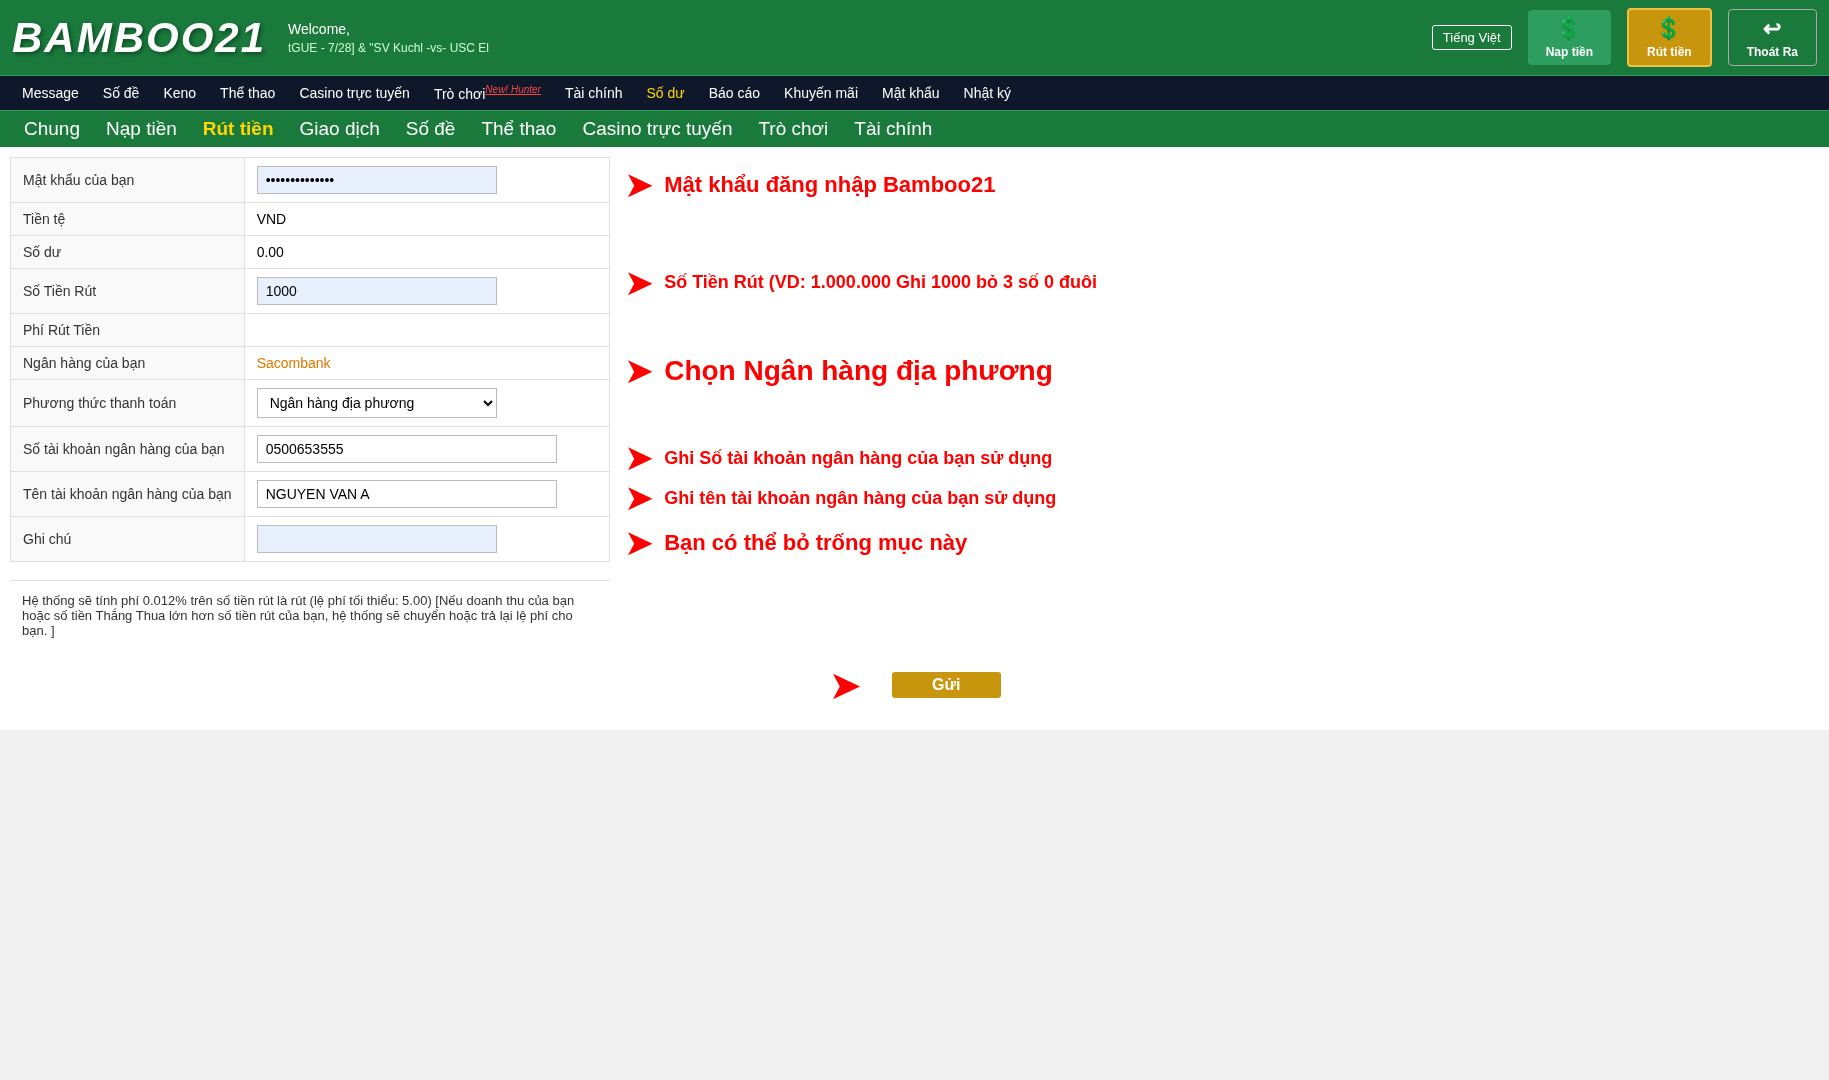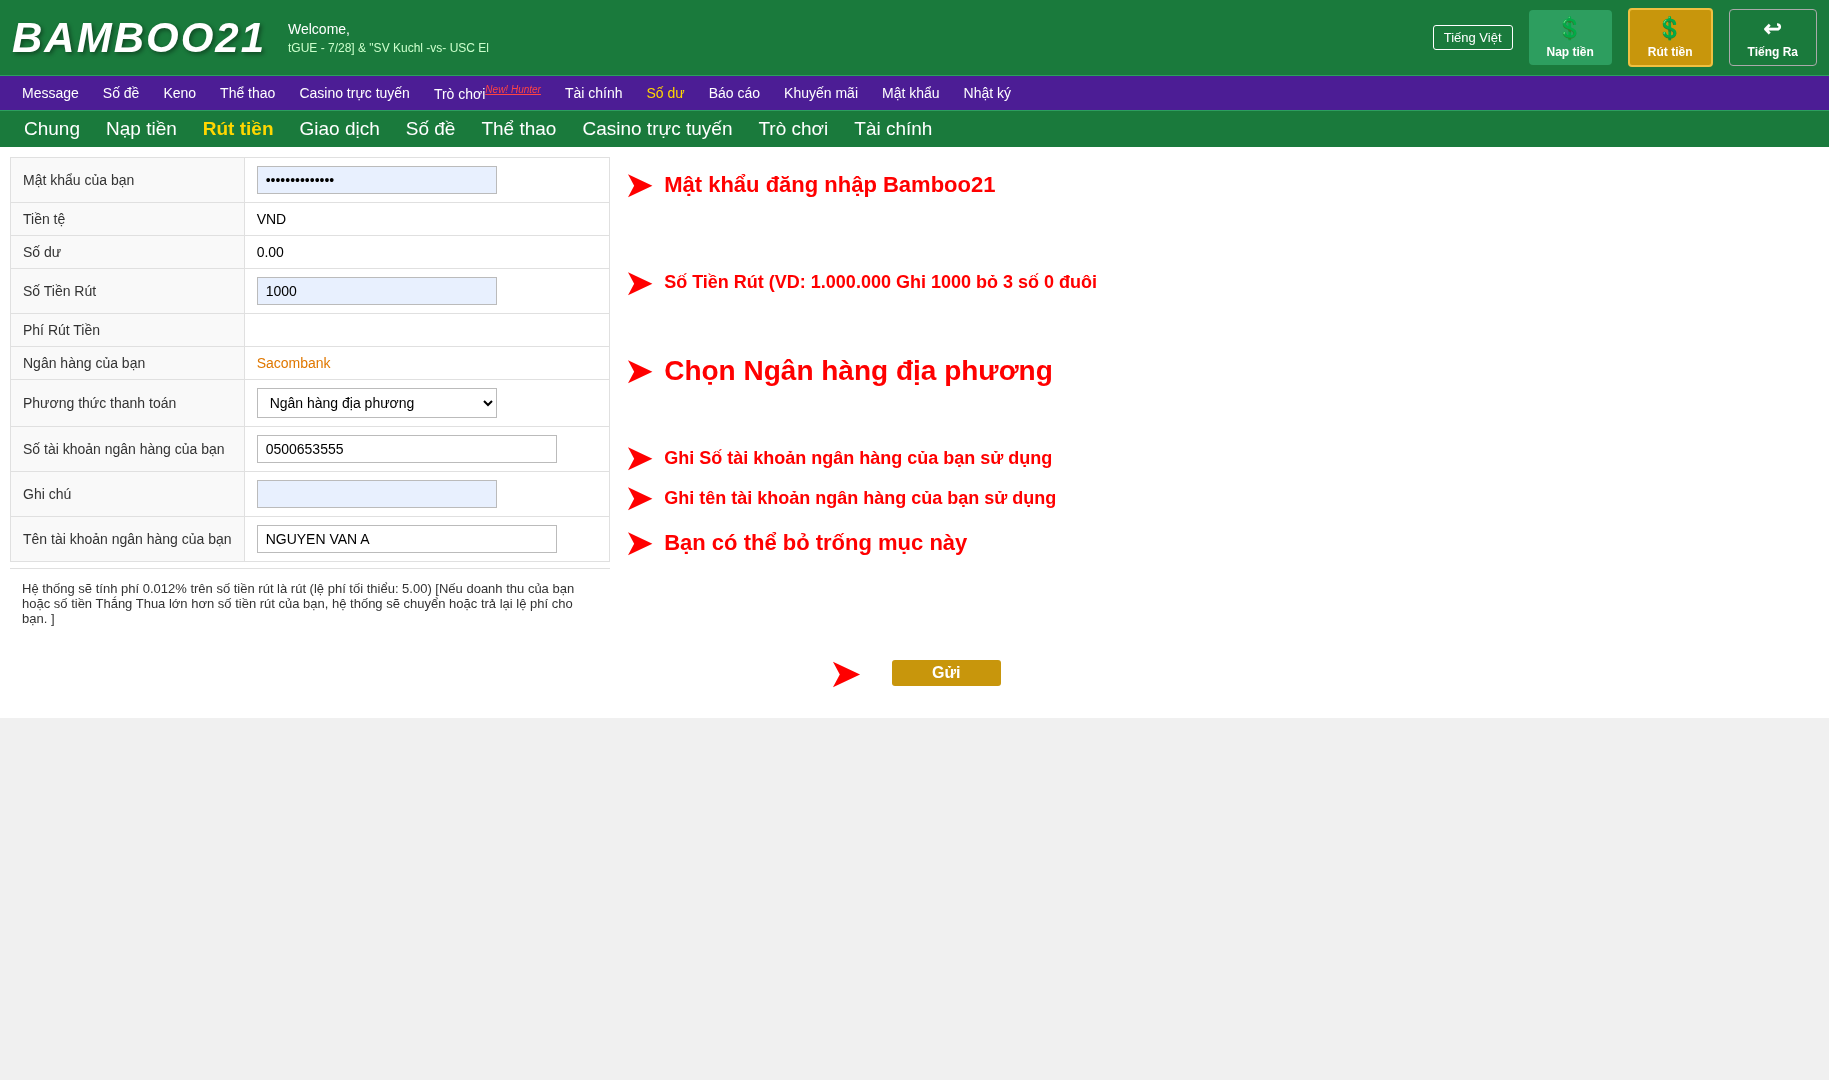--- a/index.html
+++ b/index.html
@@ -51,21 +51,21 @@
       gap: 3px;
       min-width: 80px;
     }
     .btn-naptien { background: #2d9e5f; color: #fff; }
     .btn-ruttien { background: #c8960c; color: #fff; border: 2px solid #f0c040; }
     .btn-thoatra { background: #1a7a3c; color: #fff; border: 1px solid #aaa; }
     .action-btn .icon { font-size: 22px; }
 
     
     .main-nav {
-      background: #4c1d95;
+      background: #0f172a;
       display: flex;
       align-items: center;
       padding: 0 12px;
       gap: 4px;
       border-top: 1px solid #2d9e5f;
     }
     .main-nav a {
       color: #fff;
       text-decoration: none;
       padding: 8px 10px;
@@ -153,21 +153,21 @@
       padding-left: 20px;
     }
 
     
     .footer-note {
       padding: 12px;
       font-size: 13px;
       color: #333;
       max-width: 600px;
       border-top: 1px solid #e0e0e0;
-      margin-top: 6px;
+      margin-top: 18px;
     }
 
     .submit-area {
       display: flex;
       justify-content: center;
       padding: 12px;
       gap: 30px;
       align-items: center;
     }
     .submit-arrow {
@@ -210,21 +210,21 @@
   <button class="action-btn btn-naptien">
     <span class="icon">💲</span>
     <span>Nap tiền</span>
   </button>
   <button class="action-btn btn-ruttien">
     <span class="icon">💲</span>
     <span>Rút tiền</span>
   </button>
   <button class="action-btn btn-thoatra">
     <span class="icon">↩</span>
-    <span>Tiếng Ra</span>
+    <span>Thoát Ra</span>
   </button>
 </div>
 
 <div class="main-nav">
   <a href="#">Message</a>
   <a href="#">Số đề</a>
   <a href="#">Keno</a>
   <a href="#">Thể thao</a>
   <a href="#">Casino trực tuyến</a>
   <a href="#">Trò chơi<span class="new-tag">New! Hunter</span></a>
@@ -308,30 +308,30 @@
           </tr>
 
           <tr>
             <td>Số tài khoản ngân hàng của bạn</td>
             <td>
               <input type="text" class="form-input-wide" value="0500653555" style="">
             </td>
           </tr>
 
           <tr>
+            <td>Tên tài khoản ngân hàng của bạn</td>
+            <td>
+              <input type="text" class="form-input-wide" value="NGUYEN VAN A" style="">
+            </td>
+          </tr>
+
+          <tr>
             <td>Ghi chú</td>
             <td>
               <input type="text" class="form-input" value="" style="">
-            </td>
-          </tr>
-
-          <tr>
-            <td>Tên tài khoản ngân hàng của bạn</td>
-            <td>
-              <input type="text" class="form-input-wide" value="NGUYEN VAN A" style="">
             </td>
           </tr>
         </tbody>
       </table>
     </div>
 
     <div class="annotations-wrapper" style="display:flex;flex-direction:column;justify-content:space-around;padding-left:10px;">
 
       <div style="display:flex;align-items:center;gap:10px;margin-top:10px;">
         <span style="color:red;font-size:36px;line-height:1;">➤</span>

